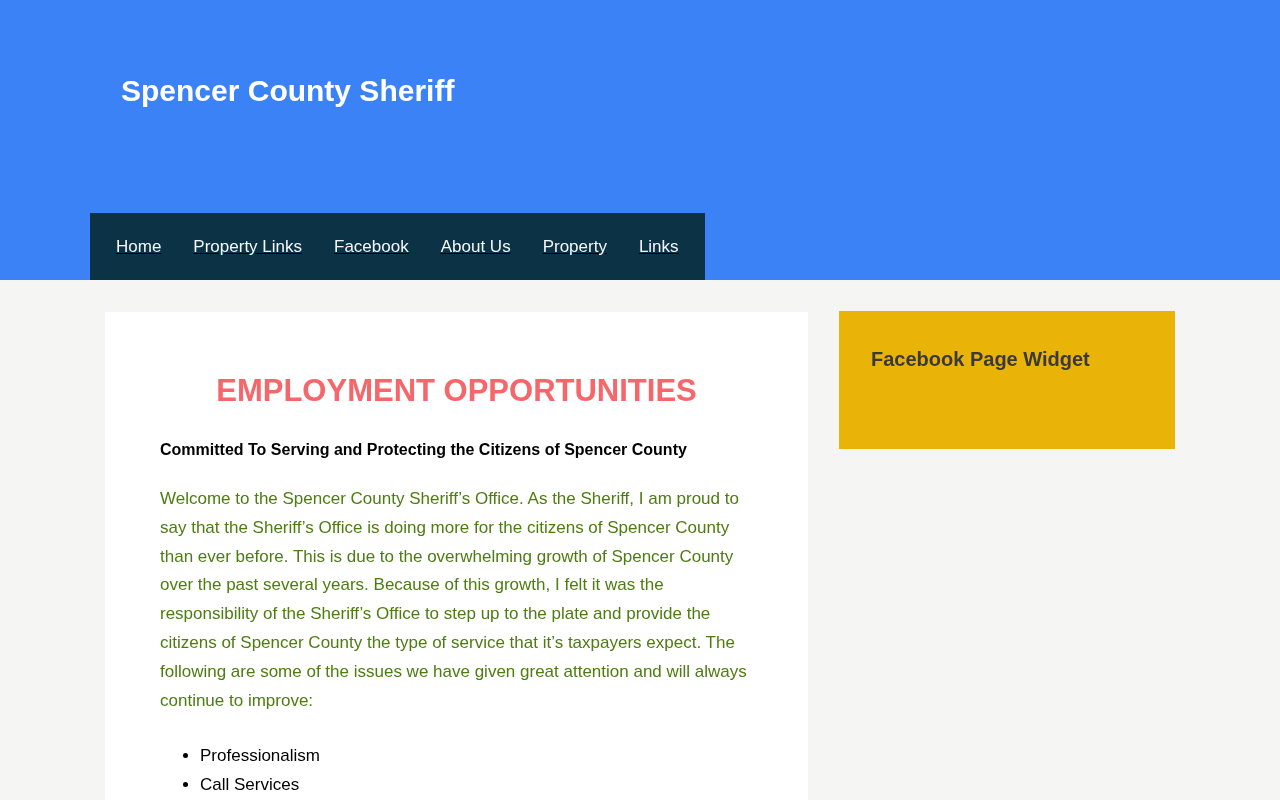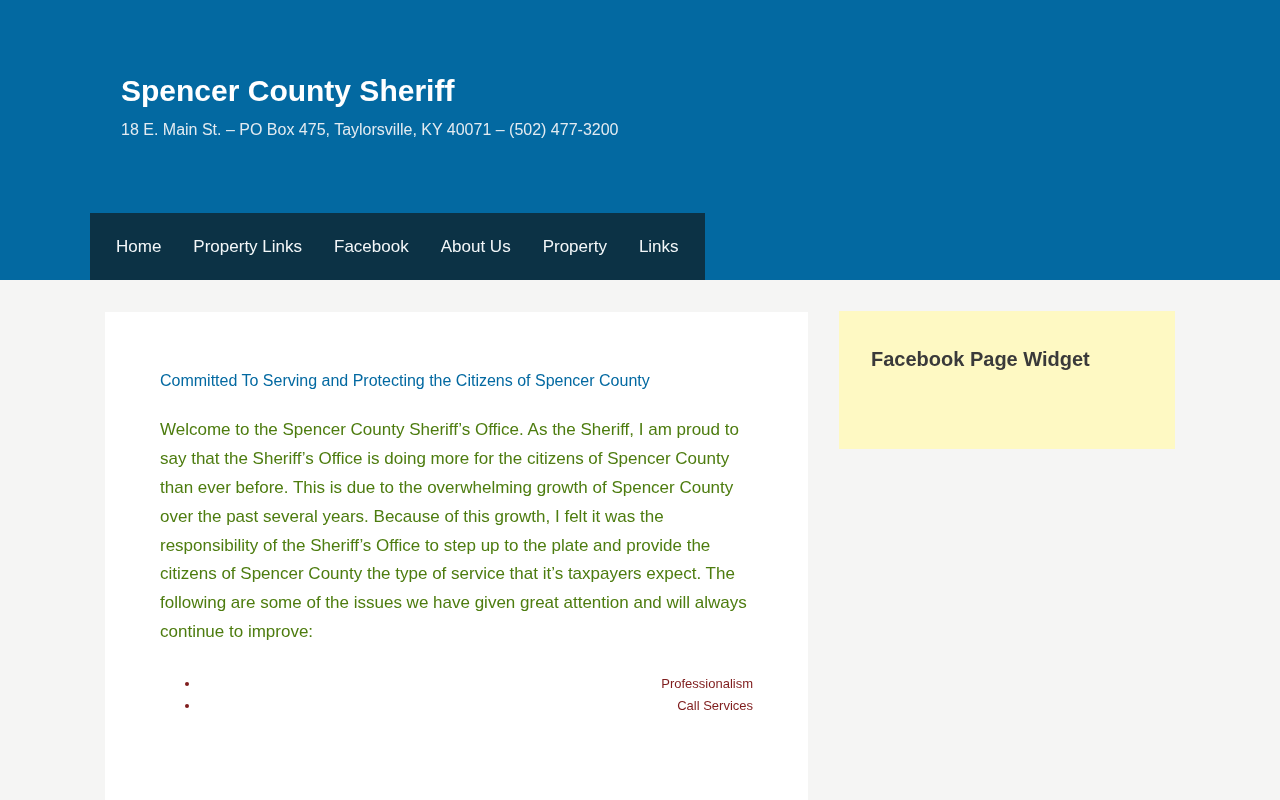--- a/index.html
+++ b/index.html
@@ -11,21 +11,21 @@
     background: #f5f5f4;
     position: relative;
   }
 
   
   .site-header {
     position: absolute;
     left: 0; top: 0;
     width: 1280px;
     height: 280px;
-    background: #0369a1;
+    background: #3b82f6;
   }
   .site-title {
     position: absolute;
     left: 121px;
     top: 74px;
     font-size: 30px;
     font-weight: 700;
     color: #ffffff;
     letter-spacing: 0;
     cursor: pointer;
@@ -47,20 +47,21 @@
     height: 67px;
     background: #0c3245;
     display: flex;
     align-items: center;
     padding: 0 10px;
   }
   .main-nav ul {
     list-style: none;
     display: flex;
     align-items: flex-end;
+    text-decoration: underline;
   }
   .main-nav li {
     padding: 0 16px;
     font-size: 17px;
     color: #f3f7f9;
     cursor: pointer;
     white-space: nowrap;
   }
 
   
@@ -76,80 +77,79 @@
   .page-title {
     font-size: 31px;
     font-weight: 700;
     color: #f5676b;
     text-align: center;
     margin-bottom: 30px;
     line-height: 1.25;
   }
   .subheading {
     font-size: 16px;
-    font-weight: 400;
-    color: #0369a1;
+    font-weight: 700;
+    color: #000000;
     margin-bottom: 26px;
   }
   .body-text {
     font-size: 17px;
     line-height: 1.7;
     color: #4d7c0f;
     margin-bottom: 26px;
     max-width: 592px;
   }
   .bullet-list {
     margin: 0 0 0 0;
     padding-left: 40px;
     color: #404040;
   }
   .bullet-list li {
-    font-size: 13px;
+    font-size: 17px;
     line-height: 1.7;
-    color: #7f1d1d;
-    text-align: right;
+    color: #000000;
   }
 
   
   .sidebar-card {
     position: absolute;
     left: 839px;
     top: 311px;
     width: 336px;
     height: 138px;
-    background: #fef9c3;
+    background: #eab308;
     padding: 37px 32px;
   }
   .widget-title {
     font-size: 20px;
     font-weight: 700;
     color: #3a3a3a;
   }
 </style>
 </head>
 <body>
 
 <header class="site-header">
   <h1 class="site-title">Spencer County Sheriff</h1>
-  <p class="site-description">18 E. Main St. – PO Box 475, Taylorsville, KY 40071 – (502) 477-3200</p>
 
   <nav class="main-nav">
     <ul>
       <li>Home</li>
       <li>Property Links</li>
       <li>Facebook</li>
       <li>About Us</li>
       <li>Property</li>
       <li>Links</li>
     </ul>
   </nav>
 </header>
 
 <main>
   <article class="content-card">
+    <h2 class="page-title">EMPLOYMENT OPPORTUNITIES</h2>
     <p class="subheading">Committed To Serving and Protecting the Citizens of Spencer County</p>
     <p class="body-text">Welcome to the Spencer County Sheriff’s Office. As the Sheriff, I am proud to say that the Sheriff’s Office is doing more for the citizens of Spencer County than ever before. This is due to the overwhelming growth of Spencer County over the past several years. Because of this growth, I felt it was the responsibility of the Sheriff’s Office to step up to the plate and provide the citizens of Spencer County the type of service that it’s taxpayers expect. The following are some of the issues we have given great attention and will always continue to improve:</p>
     <ul class="bullet-list">
       <li>Professionalism</li>
       <li>Call Services</li>
     </ul>
   </article>
 
   <aside class="sidebar-card">
     <h3 class="widget-title">Facebook Page Widget</h3>

